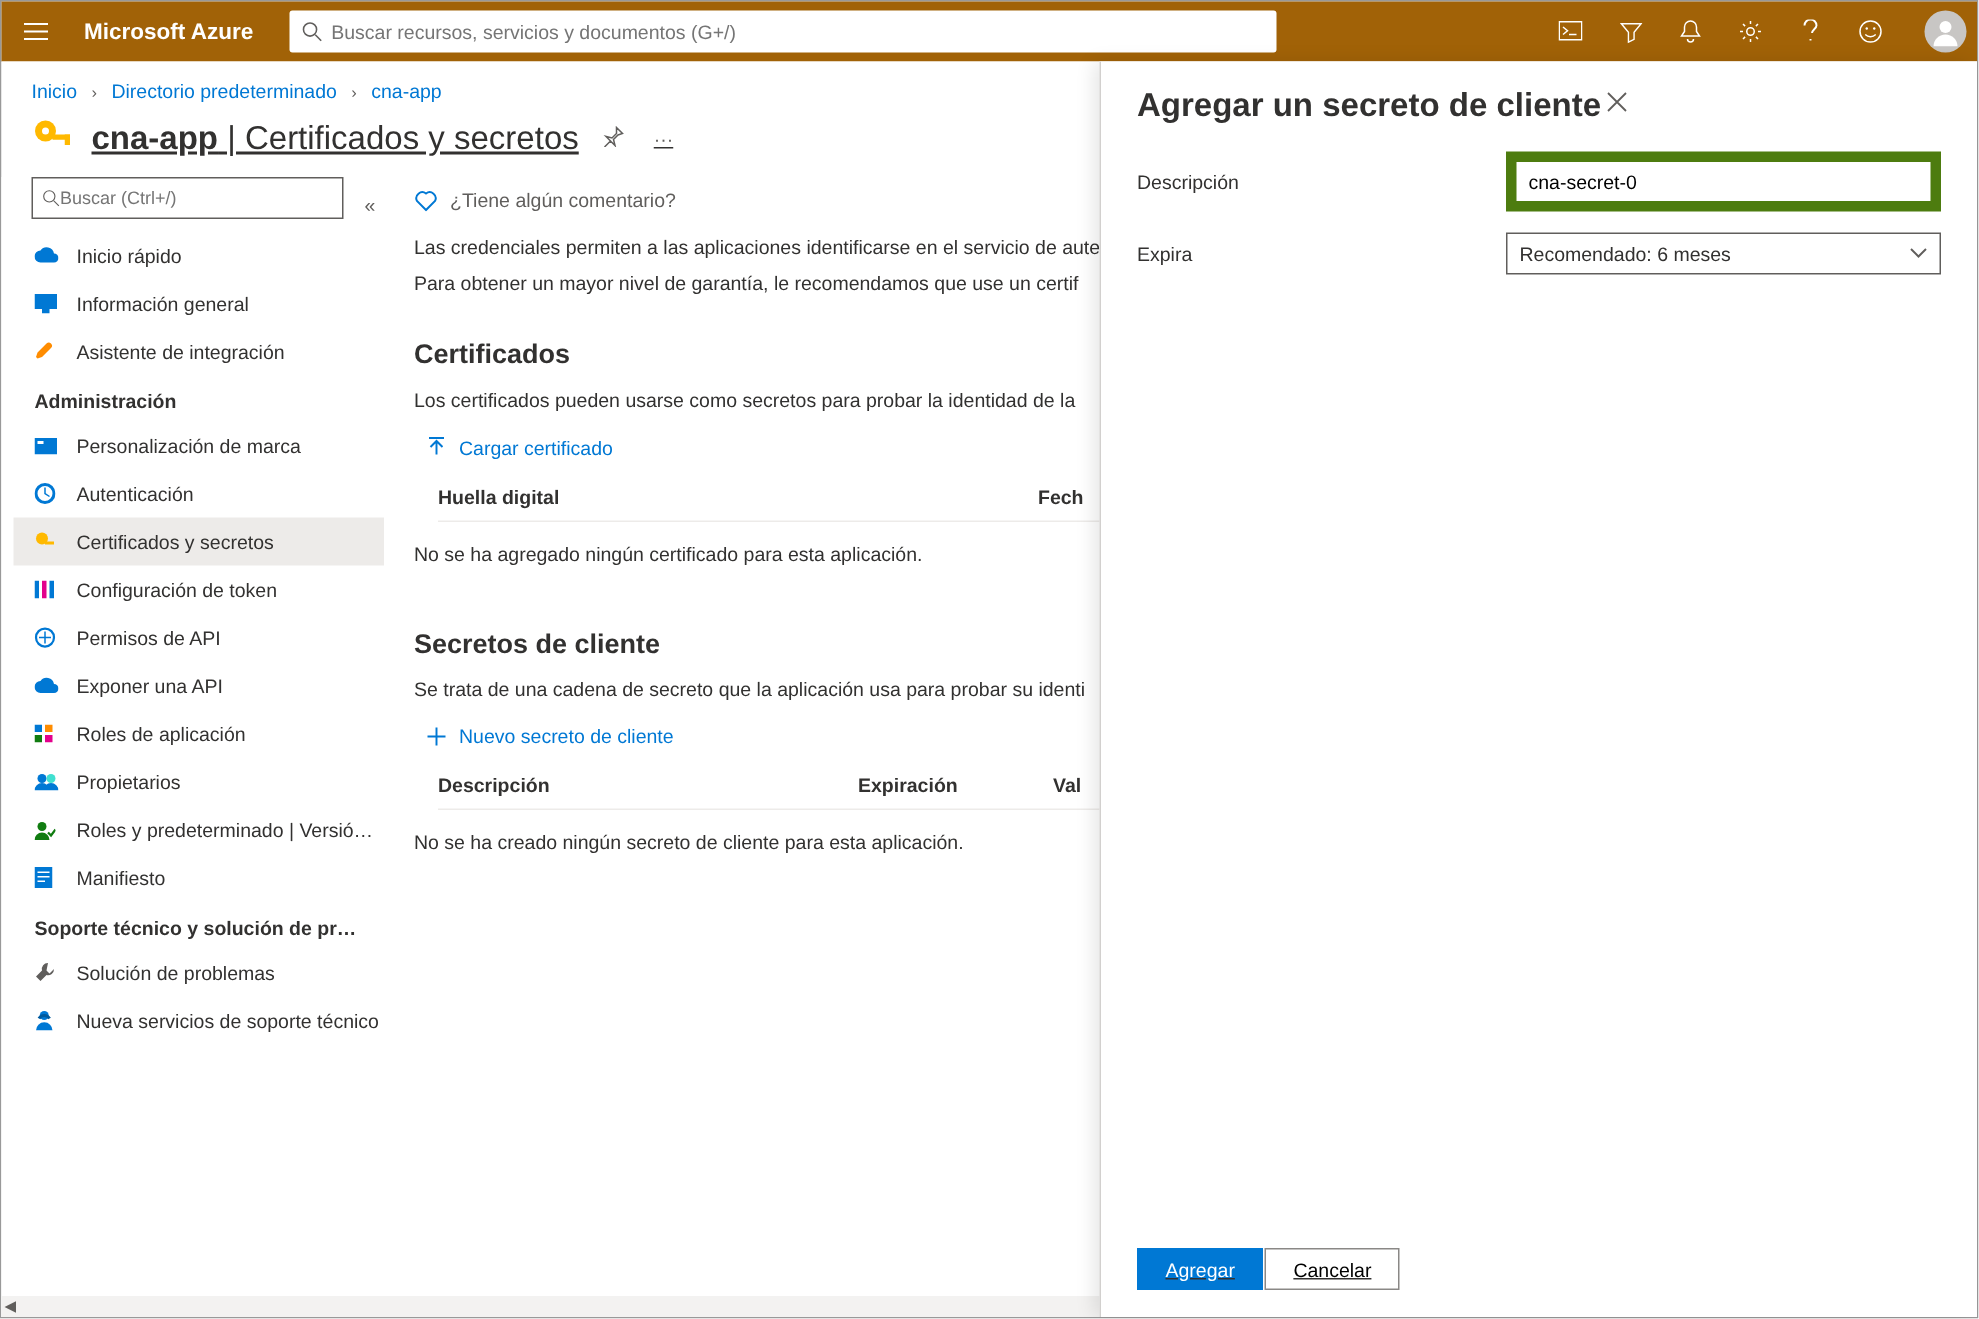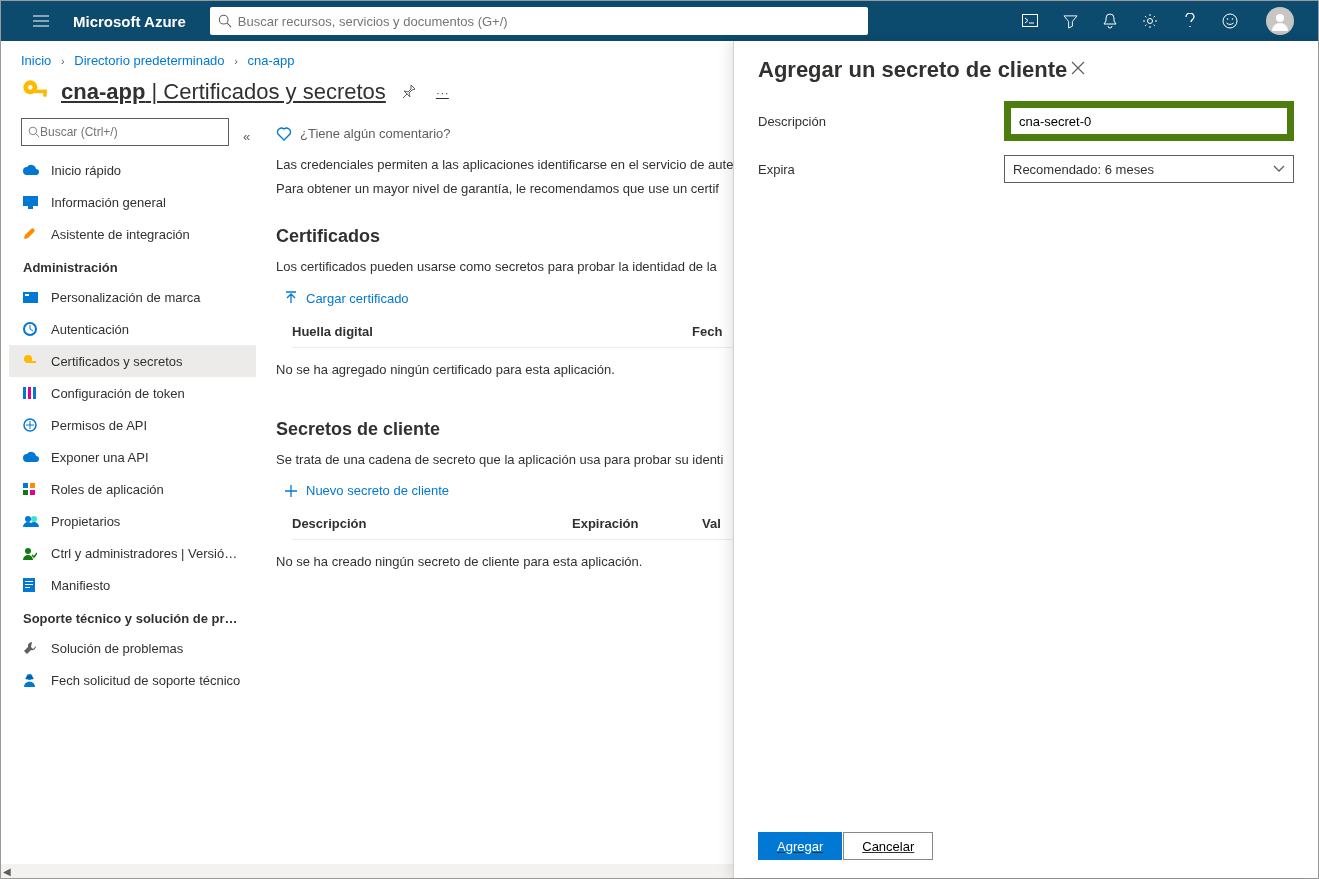--- a/index.html
+++ b/index.html
@@ -1,20 +1,20 @@
 <!DOCTYPE html>
 <html><head>
 <meta charset="utf-8">
 <style>
   * { box-sizing: border-box; margin: 0; padding: 0; }
   body { font-family: "Segoe UI", -apple-system, sans-serif; font-size: 13px; color: #323130; background: #fff; overflow: hidden; }
   .app { width: 1319px; height: 879px; position: relative; display: flex; flex-direction: column; border: 1px solid #999; }
 
   
-  .topbar { height: 40px; background: #0c4a6e; color: #fff; display: flex; align-items: center; padding: 0 20px; gap: 8px; }
+  .topbar { height: 40px; background: #a16207; color: #fff; display: flex; align-items: center; padding: 0 3px; gap: 8px; }
   .topbar .hamburger { width: 40px; height: 40px; display:flex; align-items:center; justify-content:center; cursor:pointer; }
   .topbar .brand { font-size: 15px; font-weight: 600; padding: 0 16px 0 4px; white-space: nowrap; }
   .topbar .searchwrap { flex: 0 0 658px; height: 28px; background: #fff; border-radius: 2px; display:flex; align-items:center; padding:0 8px; margin-right: auto; }
   .topbar .searchwrap svg { flex-shrink:0; }
   .topbar .searchwrap input { border:none; outline:none; flex:1; font-size:13px; color:#605e5c; padding-left:6px; }
   .topbar .topicons { display:flex; align-items:center; gap:0; margin-left: 8px; }
   .topbar .topicons .tbtn { width:40px; height:40px; display:flex; align-items:center; justify-content:center; cursor:pointer; }
   .topbar .avatar { width:28px; height:28px; border-radius:50%; background:#c8c6c4; display:flex; align-items:center; justify-content:center; margin-left:8px; margin-right:4px; }
 
   
@@ -273,21 +273,21 @@
             <span>Propietarios</span>
           </div>
         <div class="navitem">
             <span class="nicon">
               <svg width="14" height="13" viewBox="0 0 14 13">
                 <circle cx="5" cy="4" r="3" fill="#107c10"></circle>
                 <path d="M0 13a5 5 0 0110 0" fill="#107c10"></path>
                 <path d="M9 8l2 2 3-4" stroke="#107c10" fill="none" stroke-width="1.5"></path>
               </svg>
             </span>
-            <span>Ctrl y administradores | Versió…</span>
+            <span>Roles y predeterminado | Versió…</span>
           </div>
         <div class="navitem">
             <span class="nicon">
               <svg width="12" height="14">
                 <rect width="12" height="14" fill="#0078d4"></rect>
                 <rect x="2" y="3" width="8" height="1" fill="#fff"></rect>
                 <rect x="2" y="6" width="8" height="1" fill="#fff"></rect>
                 <rect x="2" y="9" width="5" height="1" fill="#fff"></rect>
               </svg>
             </span>
@@ -304,21 +304,21 @@
             <span>Solución de problemas</span>
           </div>
         <div class="navitem">
             <span class="nicon">
               <svg width="13" height="14" viewBox="0 0 13 14">
                 <circle cx="6.5" cy="4" r="3" fill="#0078d4"></circle>
                 <path d="M1 14a5.5 5.5 0 0111 0" fill="#0078d4"></path>
                 <path d="M3 6a4 4 0 017 0" stroke="#005a9e" fill="none" stroke-width="2"></path>
               </svg>
             </span>
-            <span>Fech solicitud de soporte técnico</span>
+            <span>Nueva servicios de soporte técnico</span>
           </div>
       </div>
 
       <div class="mainpane">
         <div class="feedback">
           <svg width="16" height="14" viewBox="0 0 16 14">
               <path d="M8 13L2 7a4 4 0 016-5 4 4 0 016 5z" fill="none" stroke="#0078d4" stroke-width="1.3"></path>
             </svg>
           <span>¿Tiene algún comentario?</span>
         </div>

